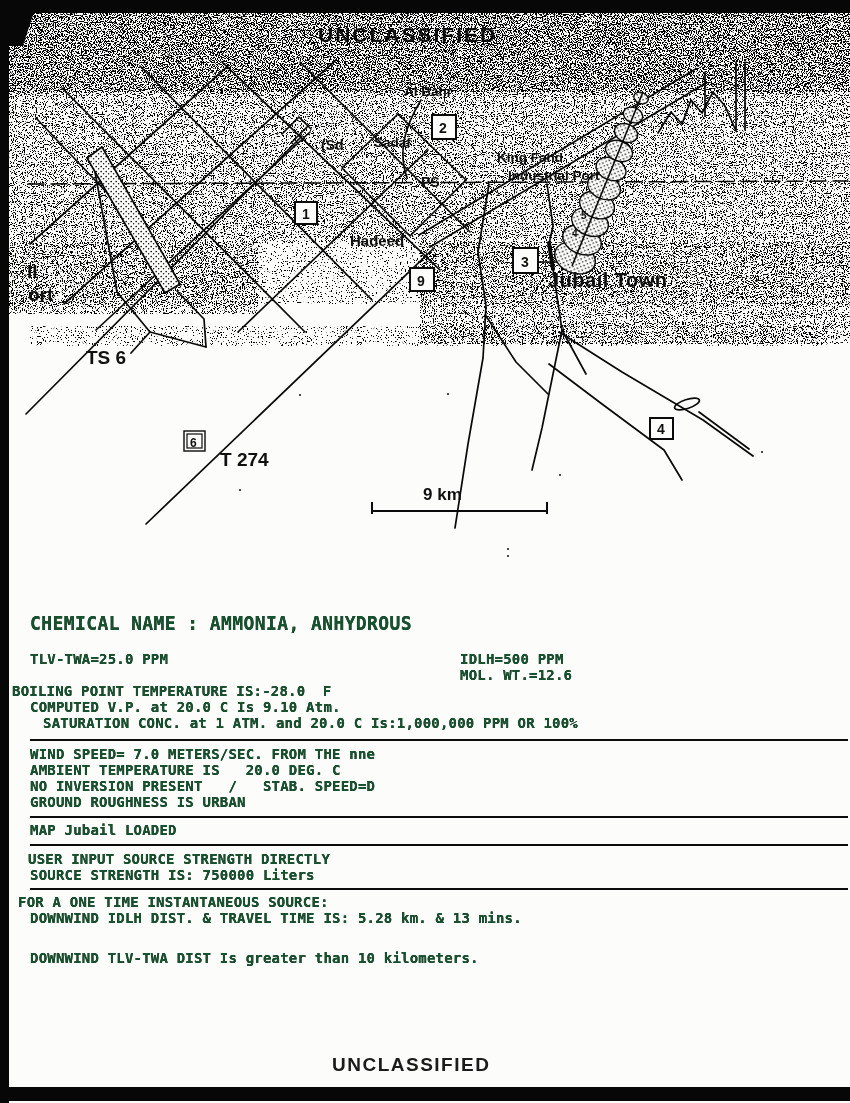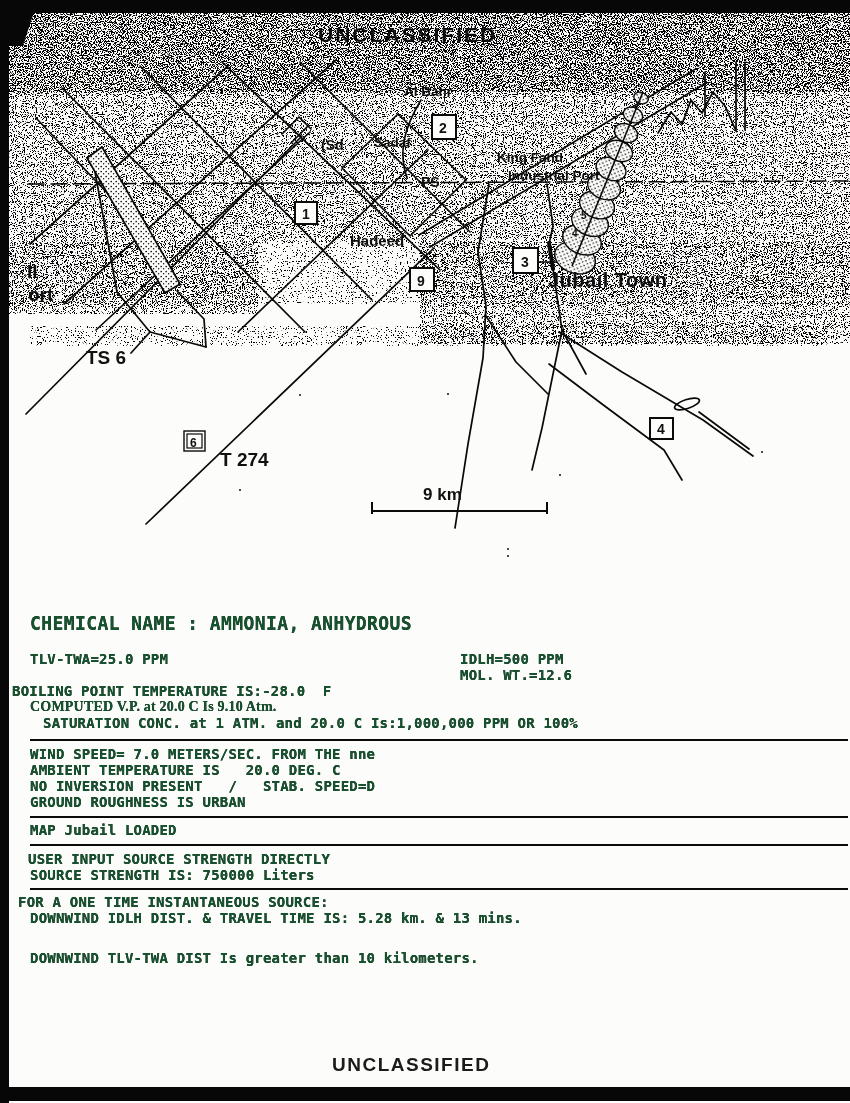--- a/index.html
+++ b/index.html
@@ -185,21 +185,21 @@
         <circle cx="448" cy="394" r="1"></circle>
     </g>
   </svg>
 
   <div class="abs chem-heading" style="left:30px;top:615px;">CHEMICAL NAME : AMMONIA, ANHYDROUS</div>
 
   <div class="abs" style="left:30px;top:651px;">TLV-TWA=25.0 PPM</div>
   <div class="abs" style="left:460px;top:651px;">IDLH=500 PPM</div>
   <div class="abs" style="left:460px;top:667px;">MOL. WT.=12.6</div>
   <div class="abs" style="left:12px;top:683px;">BOILING POINT TEMPERATURE IS:-28.0  F</div>
-  <div class="abs" style="left:30px;top:699px;font-family:Liberation Serif, serif;">COMPUTED V.P. at 20.0 C Is 9.10 Atm.</div>
+  <div class="abs" style="left:30px;top:699px;">COMPUTED V.P. at 20.0 C Is 9.10 Atm.</div>
   <div class="abs" style="left:30px;top:715px;margin-left:13px;">SATURATION CONC. at 1 ATM. and 20.0 C Is:1,000,000 PPM OR 100%</div>
 
   <div class="rule" style="top:739px;"></div>
   <div class="abs" style="left:30px;top:746px;">WIND SPEED= 7.0 METERS/SEC. FROM THE nne</div>
   <div class="abs" style="left:30px;top:762px;">AMBIENT TEMPERATURE IS   20.0 DEG. C</div>
   <div class="abs" style="left:30px;top:778px;">NO INVERSION PRESENT   /   STAB. SPEED=D</div>
   <div class="abs" style="left:30px;top:794px;">GROUND ROUGHNESS IS URBAN</div>
 
   <div class="rule" style="top:816px;"></div>
   <div class="abs" style="left:30px;top:822px;">MAP Jubail LOADED</div>

